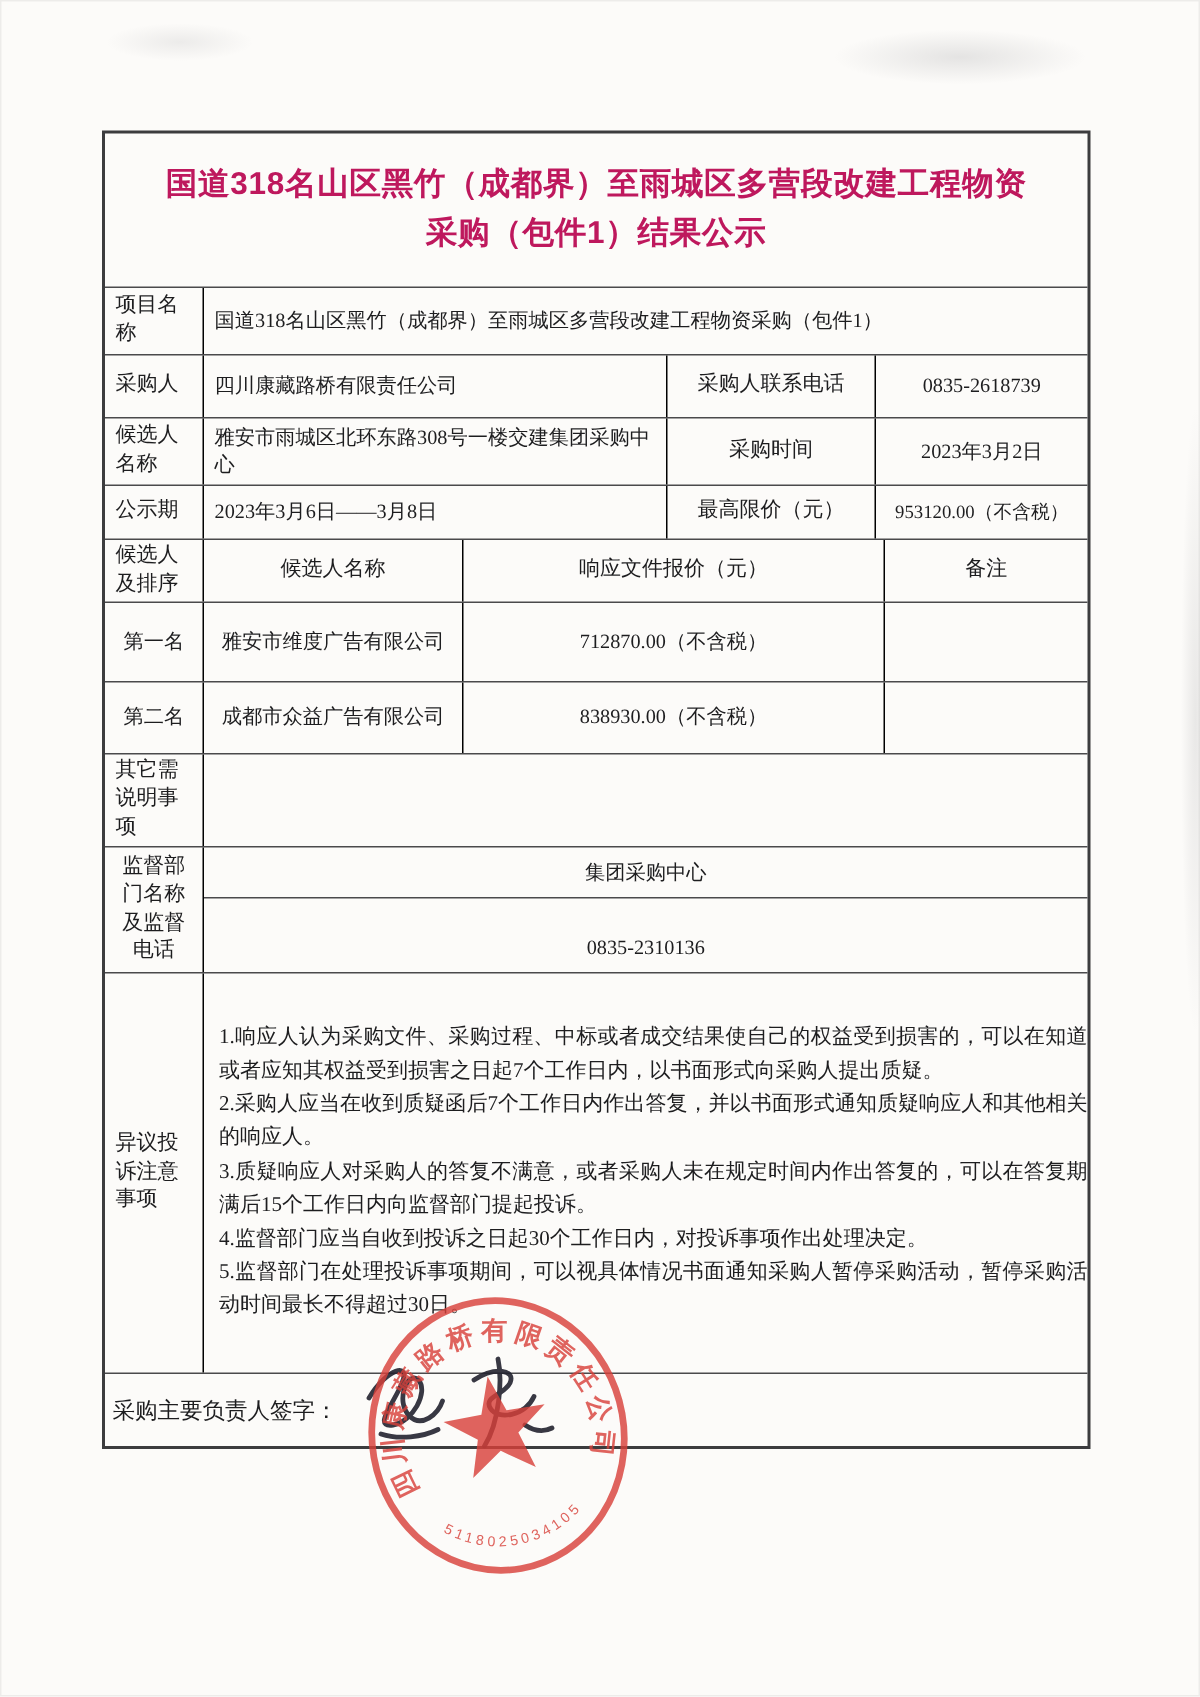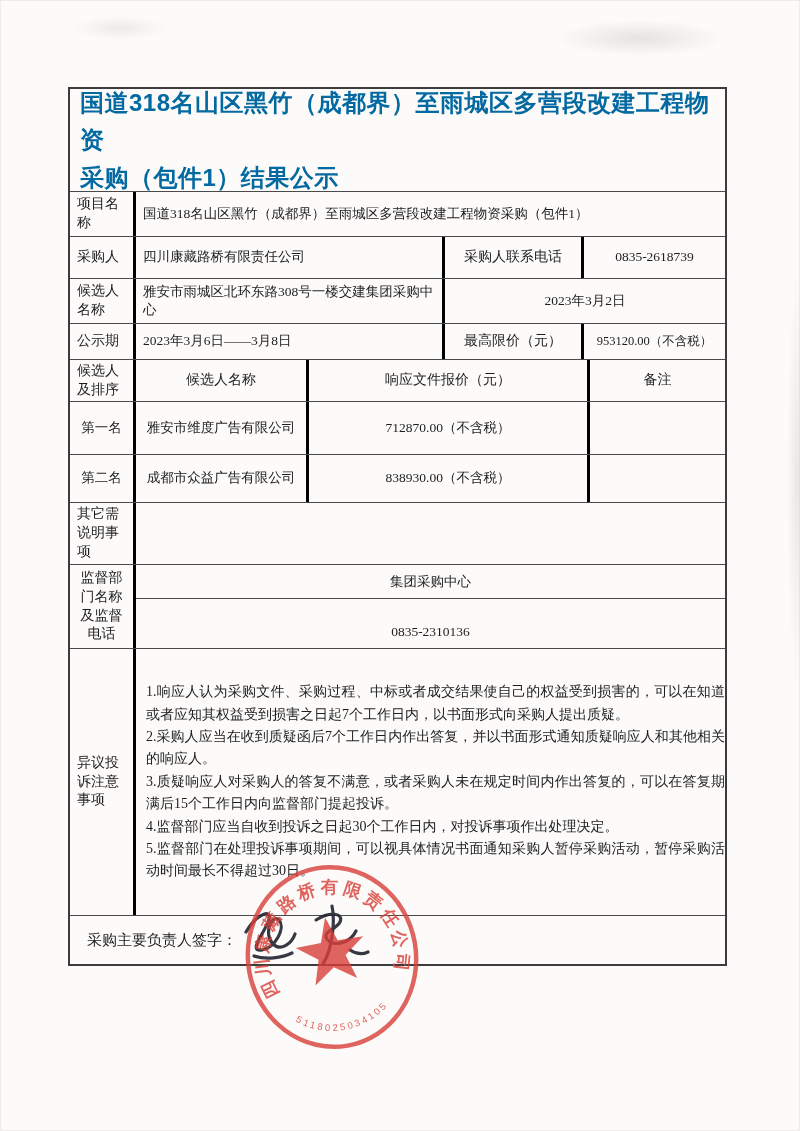--- a/index.html
+++ b/index.html
@@ -26,21 +26,21 @@
   }
 
   .doc-table {
     position:absolute; left:68px; top:87px; width:659px;
     border:2px solid #3c3c3e;
     background:transparent;
   }
   .trow { display:flex; border-bottom:1px solid #4a4a4c; }
   .trow:last-child { border-bottom:none; }
   .cell {
-    border-right:3px solid #000000;
+    border-right:1px solid #000000;
     display:flex; align-items:center;
     padding:3px 7px;
     font-size:13.5px; line-height:1.35;
     color:#1d1d1f;
   }
   .cell:last-child { border-right:none; }
   .lab   { width:66px; }
   .c2a   { width:309px; }
   .c3a   { width:139px; justify-content:center; text-align:center; }
   .c4a   { flex:1; justify-content:center; text-align:center; }
@@ -50,40 +50,40 @@
   .center{ justify-content:center; text-align:center; }
   .grow  { flex:1; }
 
   .title-row {
     height:103px; display:flex; align-items:center; justify-content:center;
     border-bottom:1px solid #4a4a4c;
     padding:6px 10px;
   }
   .title-row h1 {
     font-family:"Liberation Sans","DejaVu Sans",sans-serif;
-    font-size:24px; font-weight:bold; line-height:1.55;
-    letter-spacing:0.5px; color:#0369a1;
+    font-size:21px; font-weight:bold; text-align:center; line-height:1.55;
+    letter-spacing:0.5px; color:#be185d;
   }
 
   .h45{height:45px} .h42{height:42px} .h36{height:36px} .h53{height:53px}
   .h48{height:48px} .h62{height:62px} .h267{height:267px}
 
   .sup-right { flex:1; display:flex; flex-direction:column;gap:16px; }
   .sup-sub {
     flex:1; display:flex; align-items:center; justify-content:center;
     font-size:13.5px;
   }
   .sup-sub:first-child { border-bottom:1px solid #4a4a4c; }
 
   .notice-cell {
     flex:1; display:flex; flex-direction:column; justify-content:center;
     padding:8px 0 8px 10px;
     font-size:14px; line-height:1.6; text-align:justify;
   }
-  .sig-row { height:48px; display:flex; align-items:center; padding-left:17px;
+  .sig-row { height:48px; display:flex; align-items:center; padding-left:5px;
     font-size:15px; }
 
   .labtext { font-size:14px; }
   .sup-lab { justify-content:center; text-align:center; }
 
   
   .stamp { position:absolute; left:243px; top:863px; width:180px; height:190px;
     pointer-events:none; opacity:0.88; }
   .signature { position:absolute; left:232px; top:898px; width:150px; height:78px;
     pointer-events:none; }
@@ -110,20 +110,21 @@
     <div class="trow h42">
       <div class="cell lab labtext">采购人</div>
       <div class="cell c2a">四川康藏路桥有限责任公司</div>
       <div class="cell c3a labtext">采购人联系电话</div>
       <div class="cell c4a">0835-2618739</div>
     </div>
 
     <div class="trow h45">
       <div class="cell lab labtext">候选人名称</div>
       <div class="cell c2a">雅安市雨城区北环东路308号一楼交建集团采购中心</div>
+      <div class="cell c3a labtext">采购时间</div>
       <div class="cell c4a">2023年3月2日</div>
     </div>
 
     <div class="trow h36">
       <div class="cell lab labtext">公示期</div>
       <div class="cell c2a">2023年3月6日——3月8日</div>
       <div class="cell c3a labtext">最高限价（元）</div>
       <div class="cell c4a" style="font-size:12.5px">953120.00（不含税）</div>
     </div>
 

